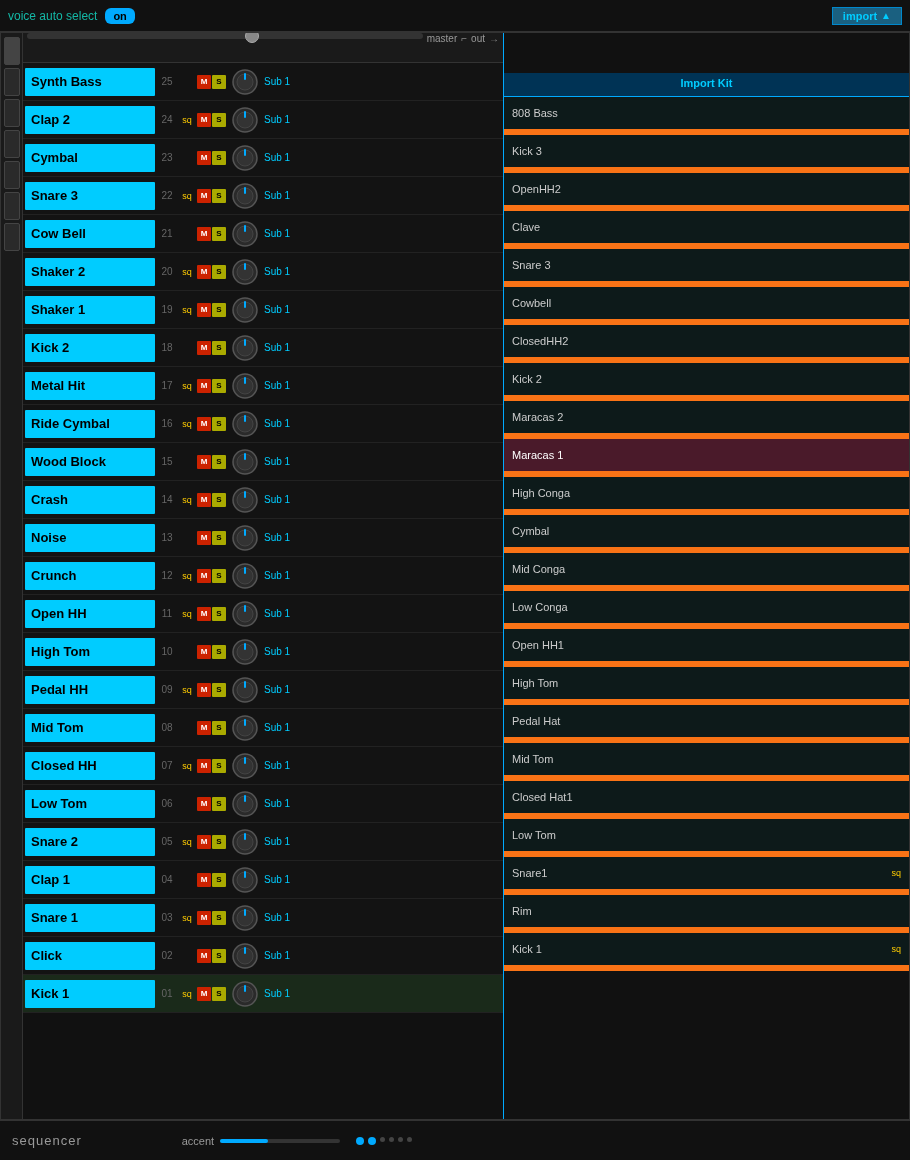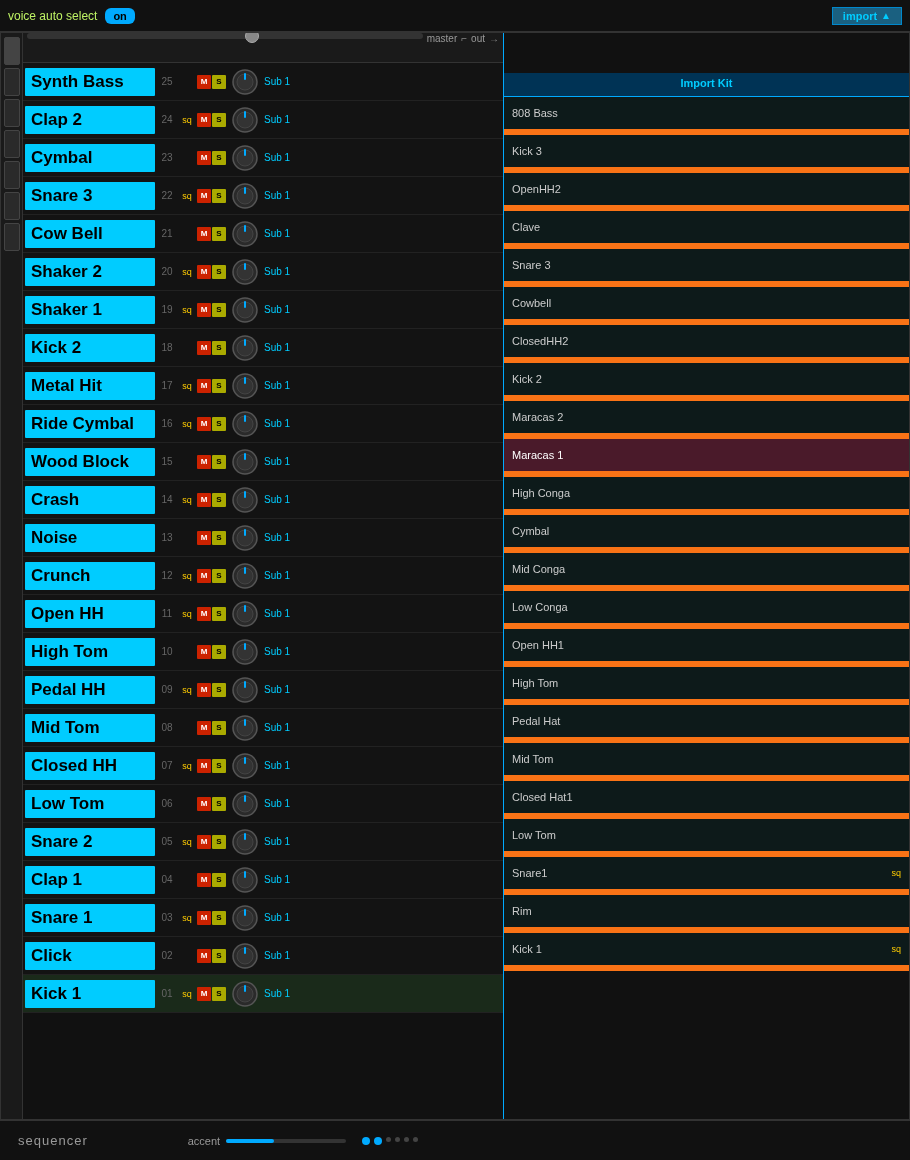--- a/index.html
+++ b/index.html
@@ -16,21 +16,21 @@
     .top-bar {
       display: flex;
       align-items: center;
       background: #111;
       padding: 4px 8px;
       gap: 8px;
       height: 32px;
       border-bottom: 1px solid #333;
     }
     .top-bar-label {
-      color: #bef264;
+      color: #14b8a6;
       font-size: 12px;
     }
     .on-btn {
       background: #00aaff;
       color: #000;
       font-size: 11px;
       font-weight: bold;
       padding: 2px 8px;
       border: none;
       cursor: pointer;
@@ -147,21 +147,21 @@
     }
     .channel-row.highlighted {
       background: #1a2a1a;
     }
 
     .channel-name {
       width: 130px;
       height: 28px;
       background: #00aaff;
       color: #000;
-      font-size: 17px;
+      font-size: 13px;
       font-weight: bold;
       display: flex;
       align-items: center;
       padding-left: 6px;
       border-radius: 1px;
       cursor: pointer;
       white-space: nowrap;
       overflow: hidden;
     }
     .channel-name.cyan { background: #00ccff; }
@@ -272,21 +272,21 @@
       color: #ffcc00;
       font-size: 9px;
     }
 
     
     .bottom-bar {
       height: 40px;
       background: #111;
       display: flex;
       align-items: center;
-      padding: 0 18px;
+      padding: 0 12px;
       border-top: 1px solid #333;
       gap: 20px;
     }
     .sequencer-label {
       color: #999;
       font-size: 13px;
       letter-spacing: 1px;
     }
     .accent-section {
       display: flex;

